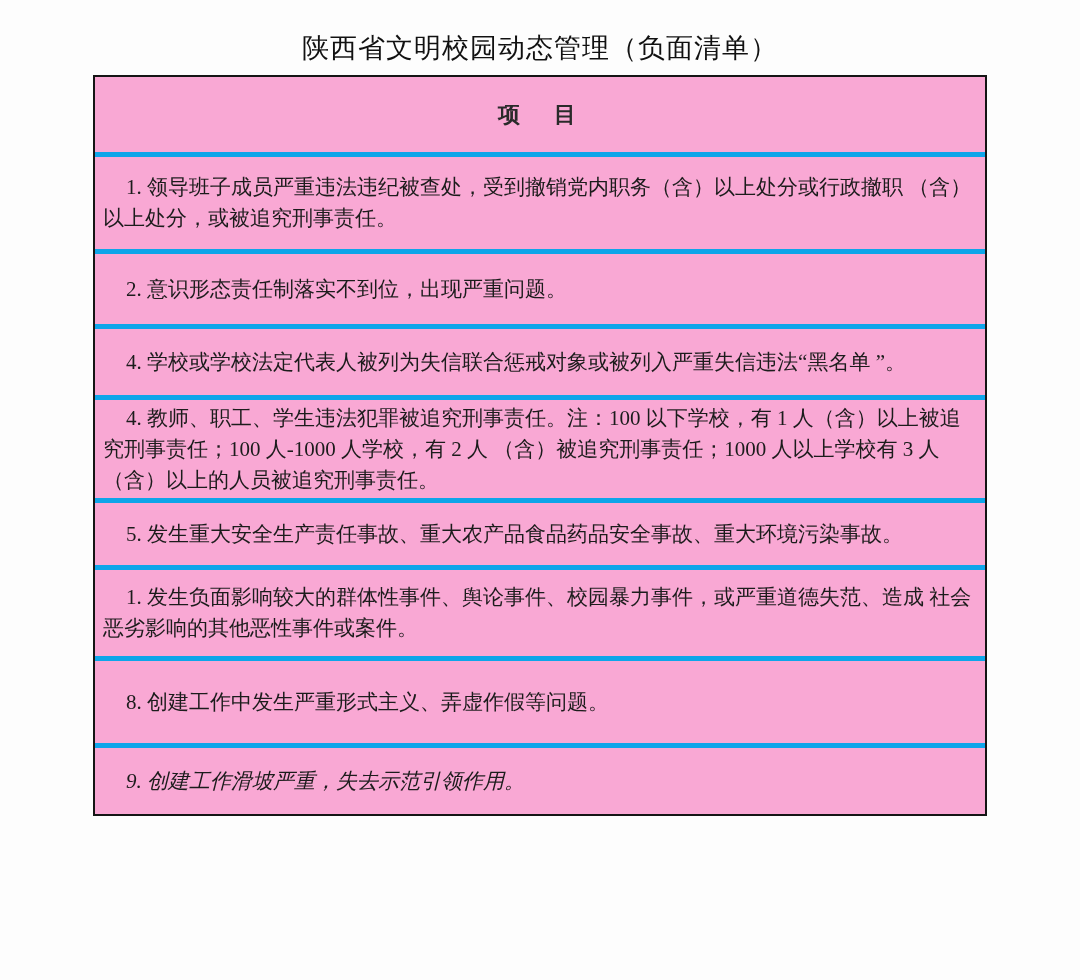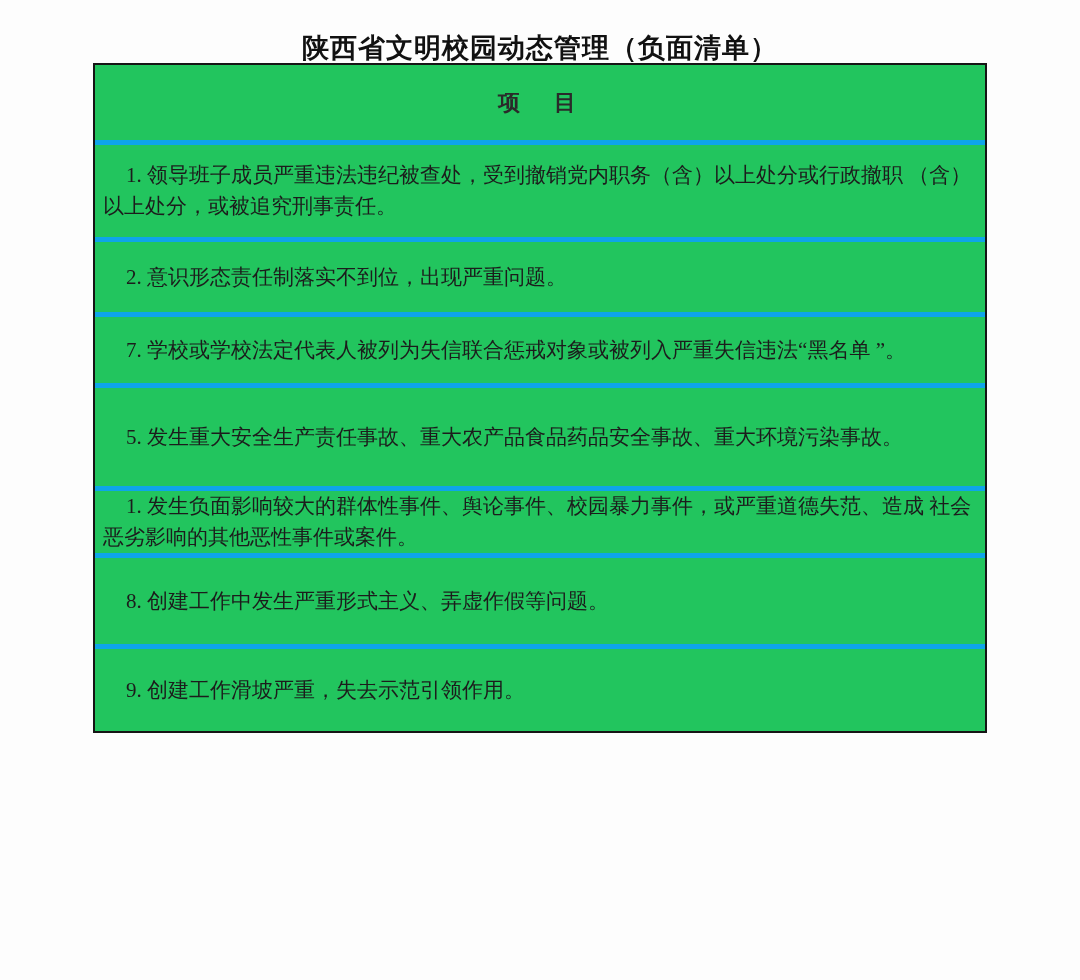--- a/index.html
+++ b/index.html
@@ -19,30 +19,30 @@
     width: 1080px;
     height: 980px;
     background: #fdfdfd;
   }
   .doc-title {
     margin: 0;
     padding-top: 30px;
     height: 63px;
     text-align: center;
     font-size: 27px;
-    font-weight: bold;
+    font-weight: normal;
     letter-spacing: 1px;
     color: #111;
     font-family: "Liberation Serif", "DejaVu Serif", serif;
   }
   .ntable {
     width: 894px;
-    margin: 0 auto;
+    margin: 12px auto;
     border: 2px solid #151515;
-    background: #22c55e;
+    background: #f9a8d4;
   }
   .cell {
     border-top: 5px solid #0ea5e9;
     display: flex;
     align-items: center;
     padding: 0 8px;
   }
   .cell.head {
     border-top: none;
     min-height: 75px;
@@ -87,21 +87,24 @@
       <span class="head-label">项　目</span>
     </div>
 
     <div class="cell">
         <p class="rowtext">1. 领导班子成员严重违法违纪被查处，受到撤销党内职务（含）以上处分或行政撤职 （含） 以上处分，或被追究刑事责任。</p>
       </div>
       <div class="cell">
         <p class="rowtext">2. 意识形态责任制落实不到位，出现严重问题。</p>
       </div>
       <div class="cell">
-        <p class="rowtext">7. 学校或学校法定代表人被列为失信联合惩戒对象或被列入严重失信违法“黑名单 ”。</p>
+        <p class="rowtext">4. 学校或学校法定代表人被列为失信联合惩戒对象或被列入严重失信违法“黑名单 ”。</p>
+      </div>
+      <div class="cell">
+        <p class="rowtext">4. 教师、职工、学生违法犯罪被追究刑事责任。注：100 以下学校，有 1 人（含）以上被追究刑事责任；100 人-1000 人学校，有 2 人 （含）被追究刑事责任；1000 人以上学校有 3 人（含）以上的人员被追究刑事责任。</p>
       </div>
       <div class="cell">
         <p class="rowtext">5. 发生重大安全生产责任事故、重大农产品食品药品安全事故、重大环境污染事故。</p>
       </div>
       <div class="cell">
         <p class="rowtext">1. 发生负面影响较大的群体性事件、舆论事件、校园暴力事件，或严重道德失范、造成 社会恶劣影响的其他恶性事件或案件。</p>
       </div>
       <div class="cell">
         <p class="rowtext">8. 创建工作中发生严重形式主义、弄虚作假等问题。</p>
       </div>

